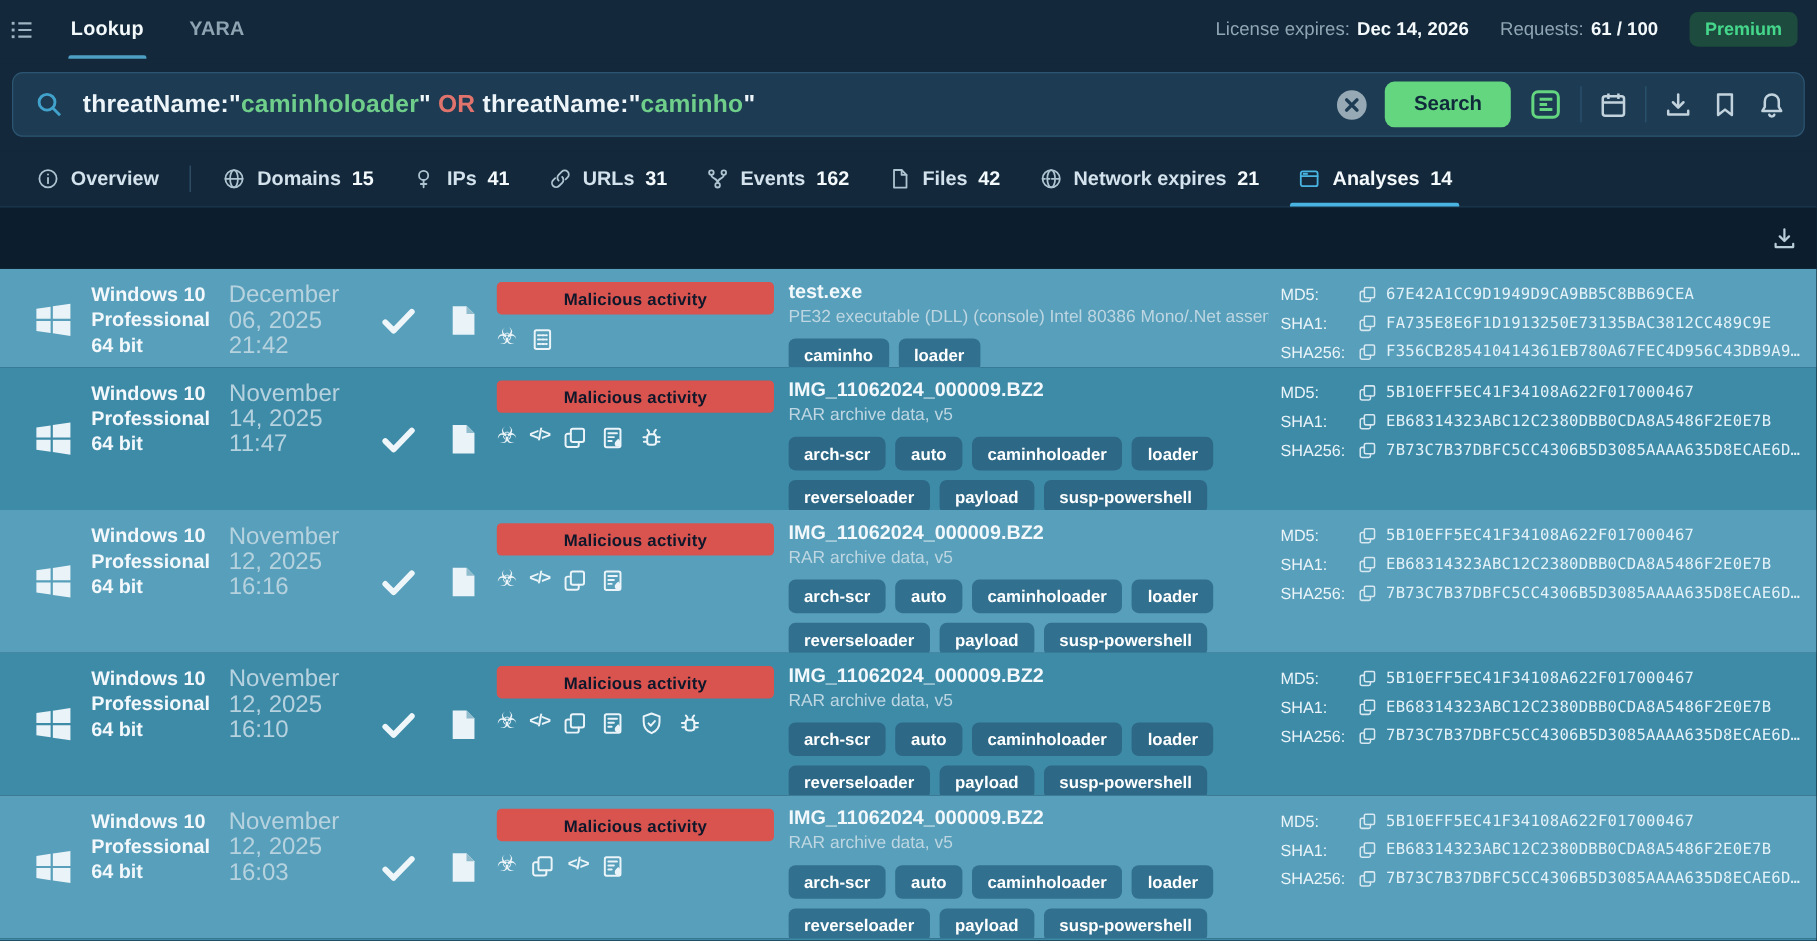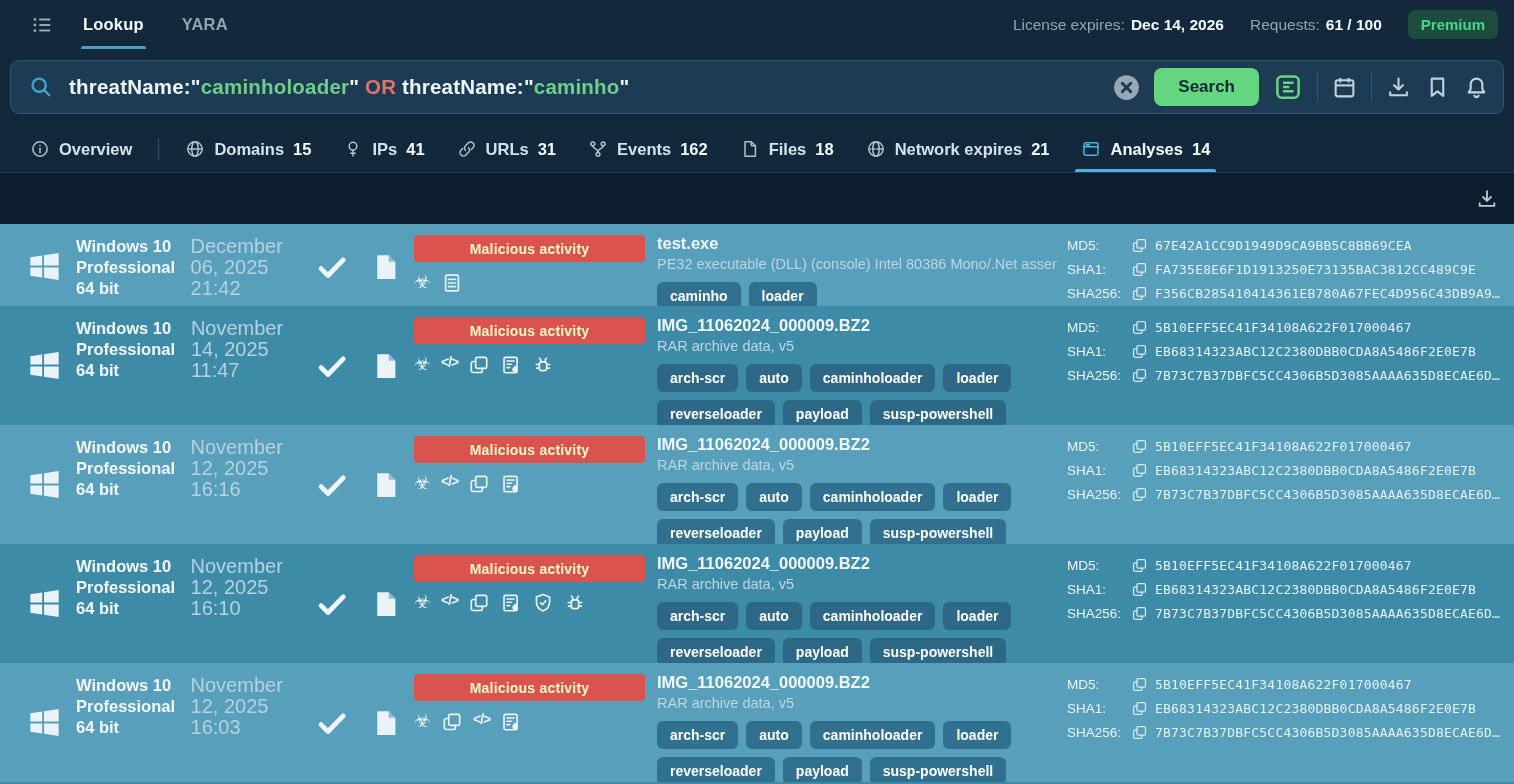--- a/index.html
+++ b/index.html
@@ -11,21 +11,21 @@
     overflow:hidden;
   }
   .app { width:1514px; height:784px; overflow:hidden; display:flex; flex-direction:column; background:#13293b; }
 
   
   .icn { display:inline-flex; align-items:center; justify-content:center; flex:none; }
   .icn svg { width:100%; height:100%; display:block; }
   .glyph { font-family:"DejaVu Sans", sans-serif; line-height:1; }
 
   
-  .hdr { height:49px; display:flex; align-items:center; padding:0 16px 0 31px; background:#13293b; flex:none; position:relative; }
+  .hdr { height:49px; display:flex; align-items:center; padding:0 16px 0 7px; background:#13293b; flex:none; position:relative; }
   .menu-btn { width:22px; height:22px; color:#9fb4c2; margin-right:28px; cursor:pointer; }
   .hdr-tab { position:relative; height:49px; display:flex; align-items:center; padding:0 2px; margin-right:34px; font-size:16.5px; font-weight:bold; color:#8ea4b3; letter-spacing:.2px; cursor:pointer; }
   .hdr-tab.active { color:#f4f9fc; }
   .hdr-tab.active::after { content:""; position:absolute; left:0; right:0; bottom:0; height:3px; background:#4d9fc3; border-radius:2px 2px 0 0; }
   .hdr-right { margin-left:auto; display:flex; align-items:center; gap:26px; font-size:15.5px; }
   .kv { color:#8fa6b4; }
   .kv b { color:#f4f9fc; font-weight:bold; margin-left:6px; }
   .plan-badge { background:#1d4b3d; color:#45d88c; font-weight:bold; font-size:15px; padding:6px 13px; border-radius:7px; }
 
   
@@ -66,21 +66,21 @@
   .c-os { display:flex; align-items:center; justify-content:center; }
   .win-ic { width:37px; height:37px; color:#e9f3f8; }
   .c-osname { display:flex; flex-direction:row; justify-content:center; padding-right:8px;margin-top:12px; }
   .os-title { font-size:16.5px; font-weight:bold; color:#f2f8fb; line-height:21px; }
   .os-date  { font-size:20px; color:#b6d2df; line-height:21px; }
   .c-check, .c-doc { display:flex; align-items:center; justify-content:center; }
   .check-ic { width:32px; height:32px; color:#eef6fa; }
   .doc-ic { width:30px; height:32px; color:#e9f3f8; }
 
   .c-verdict { padding-top:11px; }
-  .verdict-badge { width:231px; height:27px; background:#d9534f; color:#fef9c3; font-size:14px; font-weight:bold; display:flex; align-items:center; justify-content:center; border-radius:4px; letter-spacing:.2px; }
+  .verdict-badge { width:231px; height:27px; background:#d9534f; color:#0f172a; font-size:14px; font-weight:bold; display:flex; align-items:center; justify-content:center; border-radius:4px; letter-spacing:.2px; }
   .ind-row { display:flex; align-items:center; gap:10px; margin-top:10px; color:#ebf4f8; }
   .ind { width:22px; height:22px; color:#ebf4f8; }
   .ind.glyph { font-size:19px; width:auto; }
   .ind.code-txt { font-size:14px; font-weight:bold; width:auto; letter-spacing:-1px; }
 
   .c-file { padding-top:9px; padding-right:10px; overflow:hidden; }
   .file-name { font-size:16.5px; font-weight:bold; color:#f2f8fb; line-height:21px; white-space:nowrap; overflow:hidden; }
   .file-type { font-size:14.5px; color:#bdd6e2; line-height:20px; white-space:nowrap; overflow:hidden; }
   .tags { display:flex; flex-wrap:wrap; gap:8px; margin-top:8px; max-width:404px; }
   .tag { background:#31708e; color:#fff; font-size:14px; font-weight:bold; padding:6px 13px; border-radius:6px; line-height:16px; white-space:nowrap; }
@@ -233,21 +233,21 @@
         <span class="cnt">162</span>
       </div>
       <div class="rtab">
         <span class="icn ">
           <svg viewBox="0 0 24 24" fill="none" stroke="currentColor" stroke-width="1.8" stroke-linecap="round" stroke-linejoin="round">
             <path d="M6 3.2h7.6l4.9 4.9V20.8H6z"></path>
             <path d="M13.6 3.2v4.9h4.9"></path>
           </svg>
         </span>
         <span>Files</span>
-        <span class="cnt">18</span>
+        <span class="cnt">42</span>
       </div>
       <div class="rtab">
         <span class="icn ">
           <svg viewBox="0 0 24 24" fill="none" stroke="currentColor" stroke-width="1.8" stroke-linecap="round" stroke-linejoin="round">
             <circle cx="12" cy="12" r="8.6"></circle>
             <ellipse cx="12" cy="12" rx="3.9" ry="8.6"></ellipse>
             <line x1="3.4" y1="12" x2="20.6" y2="12" stroke-dasharray="2.4 2.2"></line>
           </svg>
         </span>
         <span>Network expires</span>

